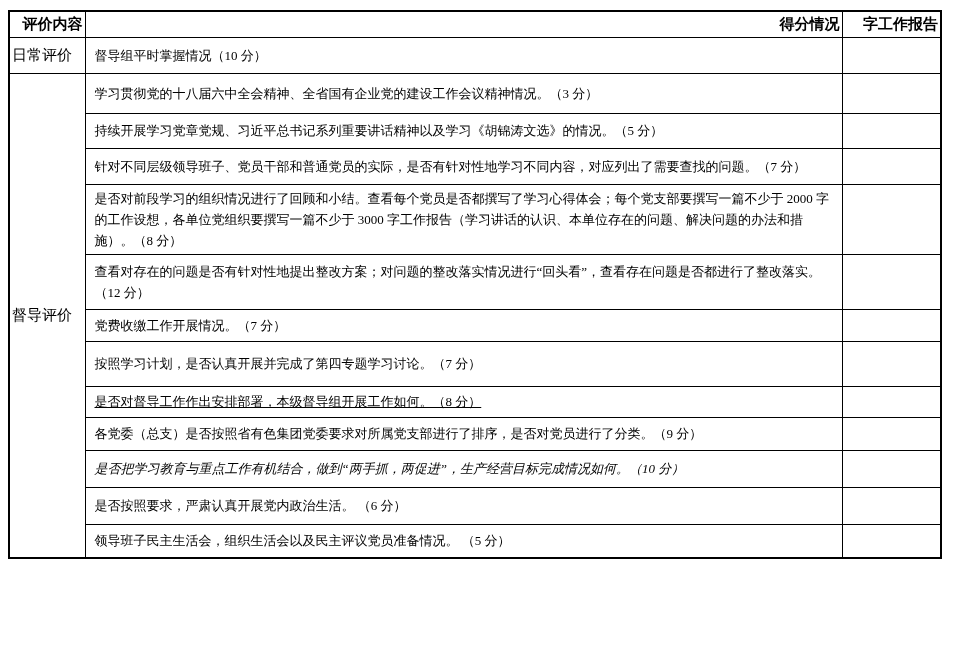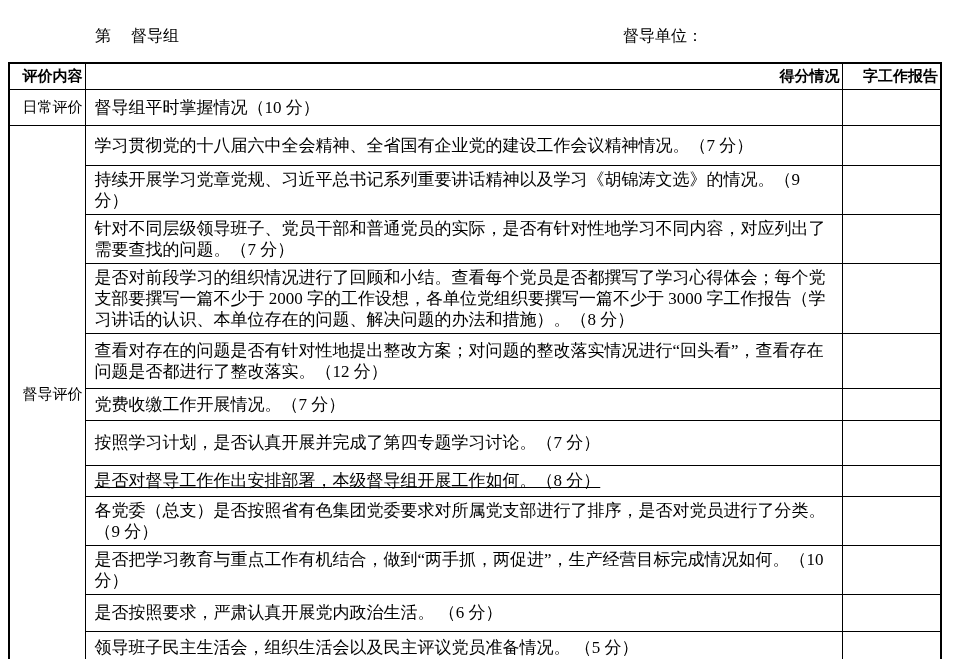--- a/index.html
+++ b/index.html
@@ -40,57 +40,53 @@
       vertical-align: middle;
       overflow: hidden;
     }
     .score-table th {
       font-size: 15px;
       font-weight: bold;
       text-align: right;
       padding: 2px;
     }
     td.cat-cell {
-      text-align: right;
+      text-align: left;
       font-size: 15px;
       padding: 2px;
     }
     td.point-cell {
-      font-size: 17px;
+      font-size: 13px;
       padding: 3px 10px 3px 9px;
       line-height: 21px;
       text-align: left;
     }
     td.score-cell { background: #ffffff; }
 
     tr.hrow  { height: 26px; }
     tr.r1  { height: 36px; }
     tr.r2  { height: 40px; }
     tr.r3  { height: 35px; }
     tr.r4  { height: 36px; padding-left: 13px; }
     tr.r5  { height: 64px; }
     tr.r6  { height: 55px; margin-left: 40px; }
     tr.r7  { height: 32px; margin-top: 44px; }
     tr.r8  { height: 45px; padding-left: 24px; }
     tr.r9  { height: 31px; text-decoration: underline; }
     tr.r10 { height: 33px; }
-    tr.r11 { height: 37px; }
+    tr.r11 { height: 37px; font-style: italic; }
     tr.r12 { height: 37px; }
     tr.r13 { height: 34px; }
   </style>
 </head>
 <body>
 
 <div class="page">
 
 
-  <div class="subheader">
-    <span class="group-label">第　 督导组</span>
-    <span class="unit-label">督导单位：</span>
-  </div>
 
   <table class="score-table">
     <colgroup>
       <col style="width:76px">
       <col style="width:757px">
       <col style="width:99px">
     </colgroup>
     <tbody>
       <tr class="hrow">
         <th>评价内容</th>
@@ -99,25 +95,25 @@
       </tr>
 
       <tr class="r1">
         <td class="cat-cell">日常评价</td>
         <td class="point-cell">督导组平时掌握情况（10 分）</td>
         <td class="score-cell"></td>
       </tr>
 
       <tr class="r2">
         <td class="cat-cell" rowspan="12">督导评价</td>
-        <td class="point-cell">学习贯彻党的十八届六中全会精神、全省国有企业党的建设工作会议精神情况。（7 分）</td>
+        <td class="point-cell">学习贯彻党的十八届六中全会精神、全省国有企业党的建设工作会议精神情况。（3 分）</td>
         <td class="score-cell"></td>
       </tr>
       <tr class="r3">
-        <td class="point-cell">持续开展学习党章党规、习近平总书记系列重要讲话精神以及学习《胡锦涛文选》的情况。（9 分）</td>
+        <td class="point-cell">持续开展学习党章党规、习近平总书记系列重要讲话精神以及学习《胡锦涛文选》的情况。（5 分）</td>
         <td class="score-cell"></td>
       </tr>
       <tr class="r4">
         <td class="point-cell">针对不同层级领导班子、党员干部和普通党员的实际，是否有针对性地学习不同内容，对应列出了需要查找的问题。（7 分）</td>
         <td class="score-cell"></td>
       </tr>
       <tr class="r5">
         <td class="point-cell">是否对前段学习的组织情况进行了回顾和小结。查看每个党员是否都撰写了学习心得体会；每个党支部要撰写一篇不少于 2000 字的工作设想，各单位党组织要撰写一篇不少于 3000 字工作报告（学习讲话的认识、本单位存在的问题、解决问题的办法和措施）。（8 分）</td>
         <td class="score-cell"></td>
       </tr>

